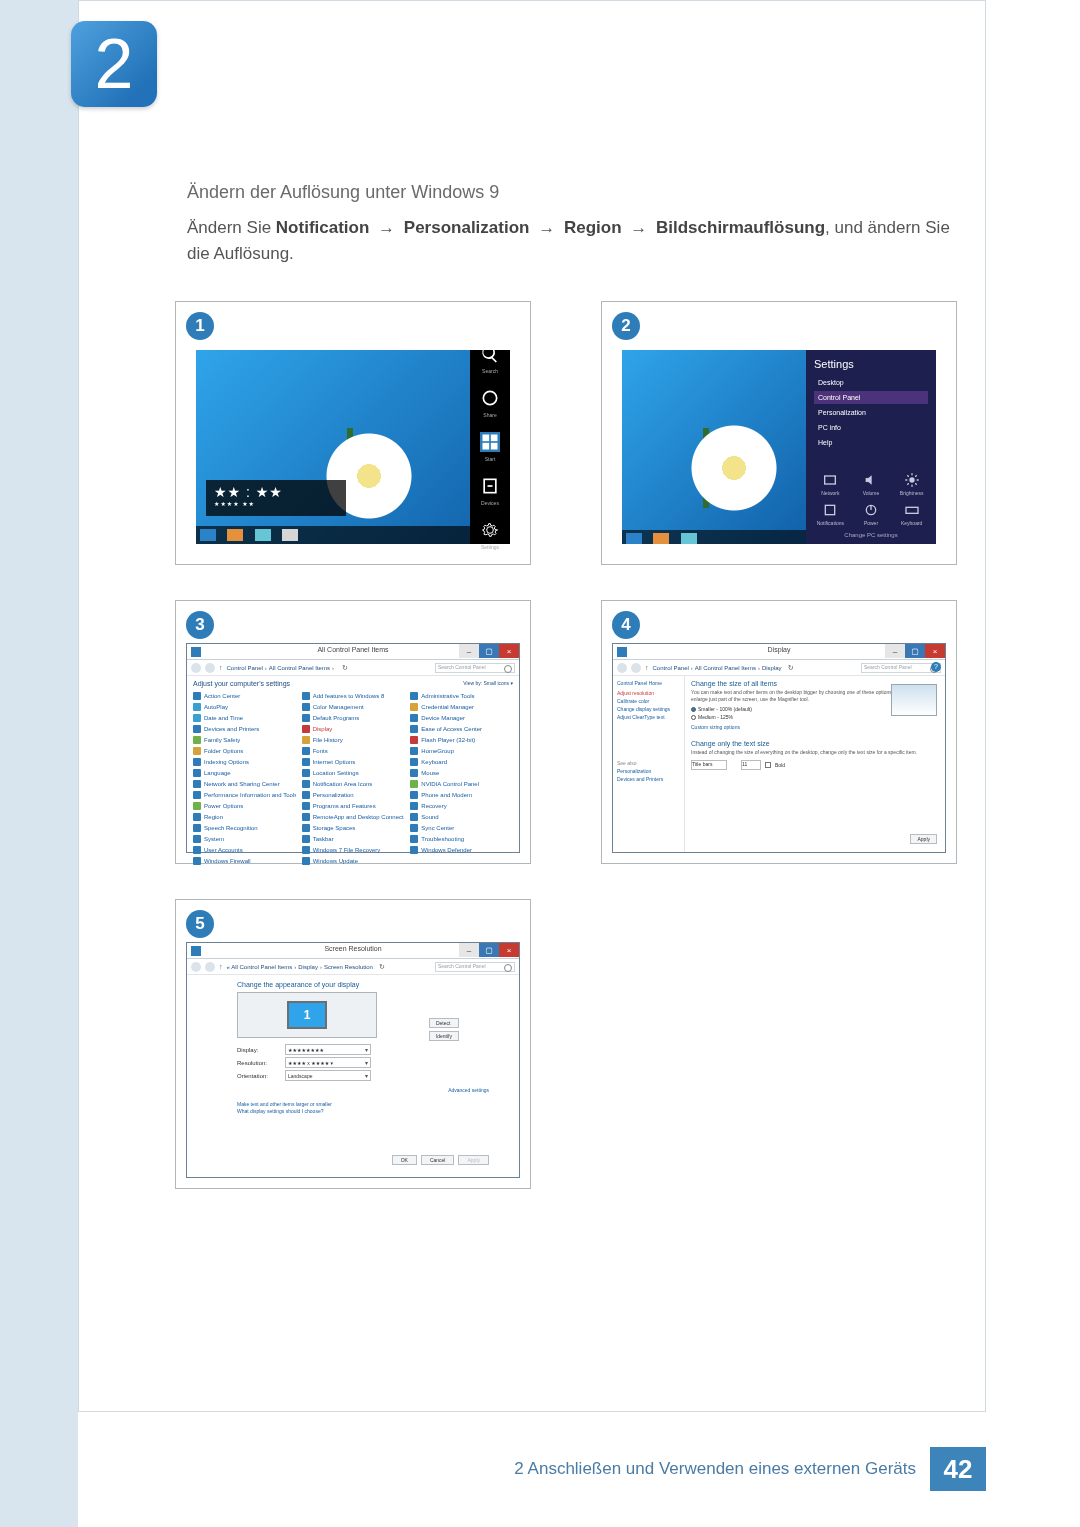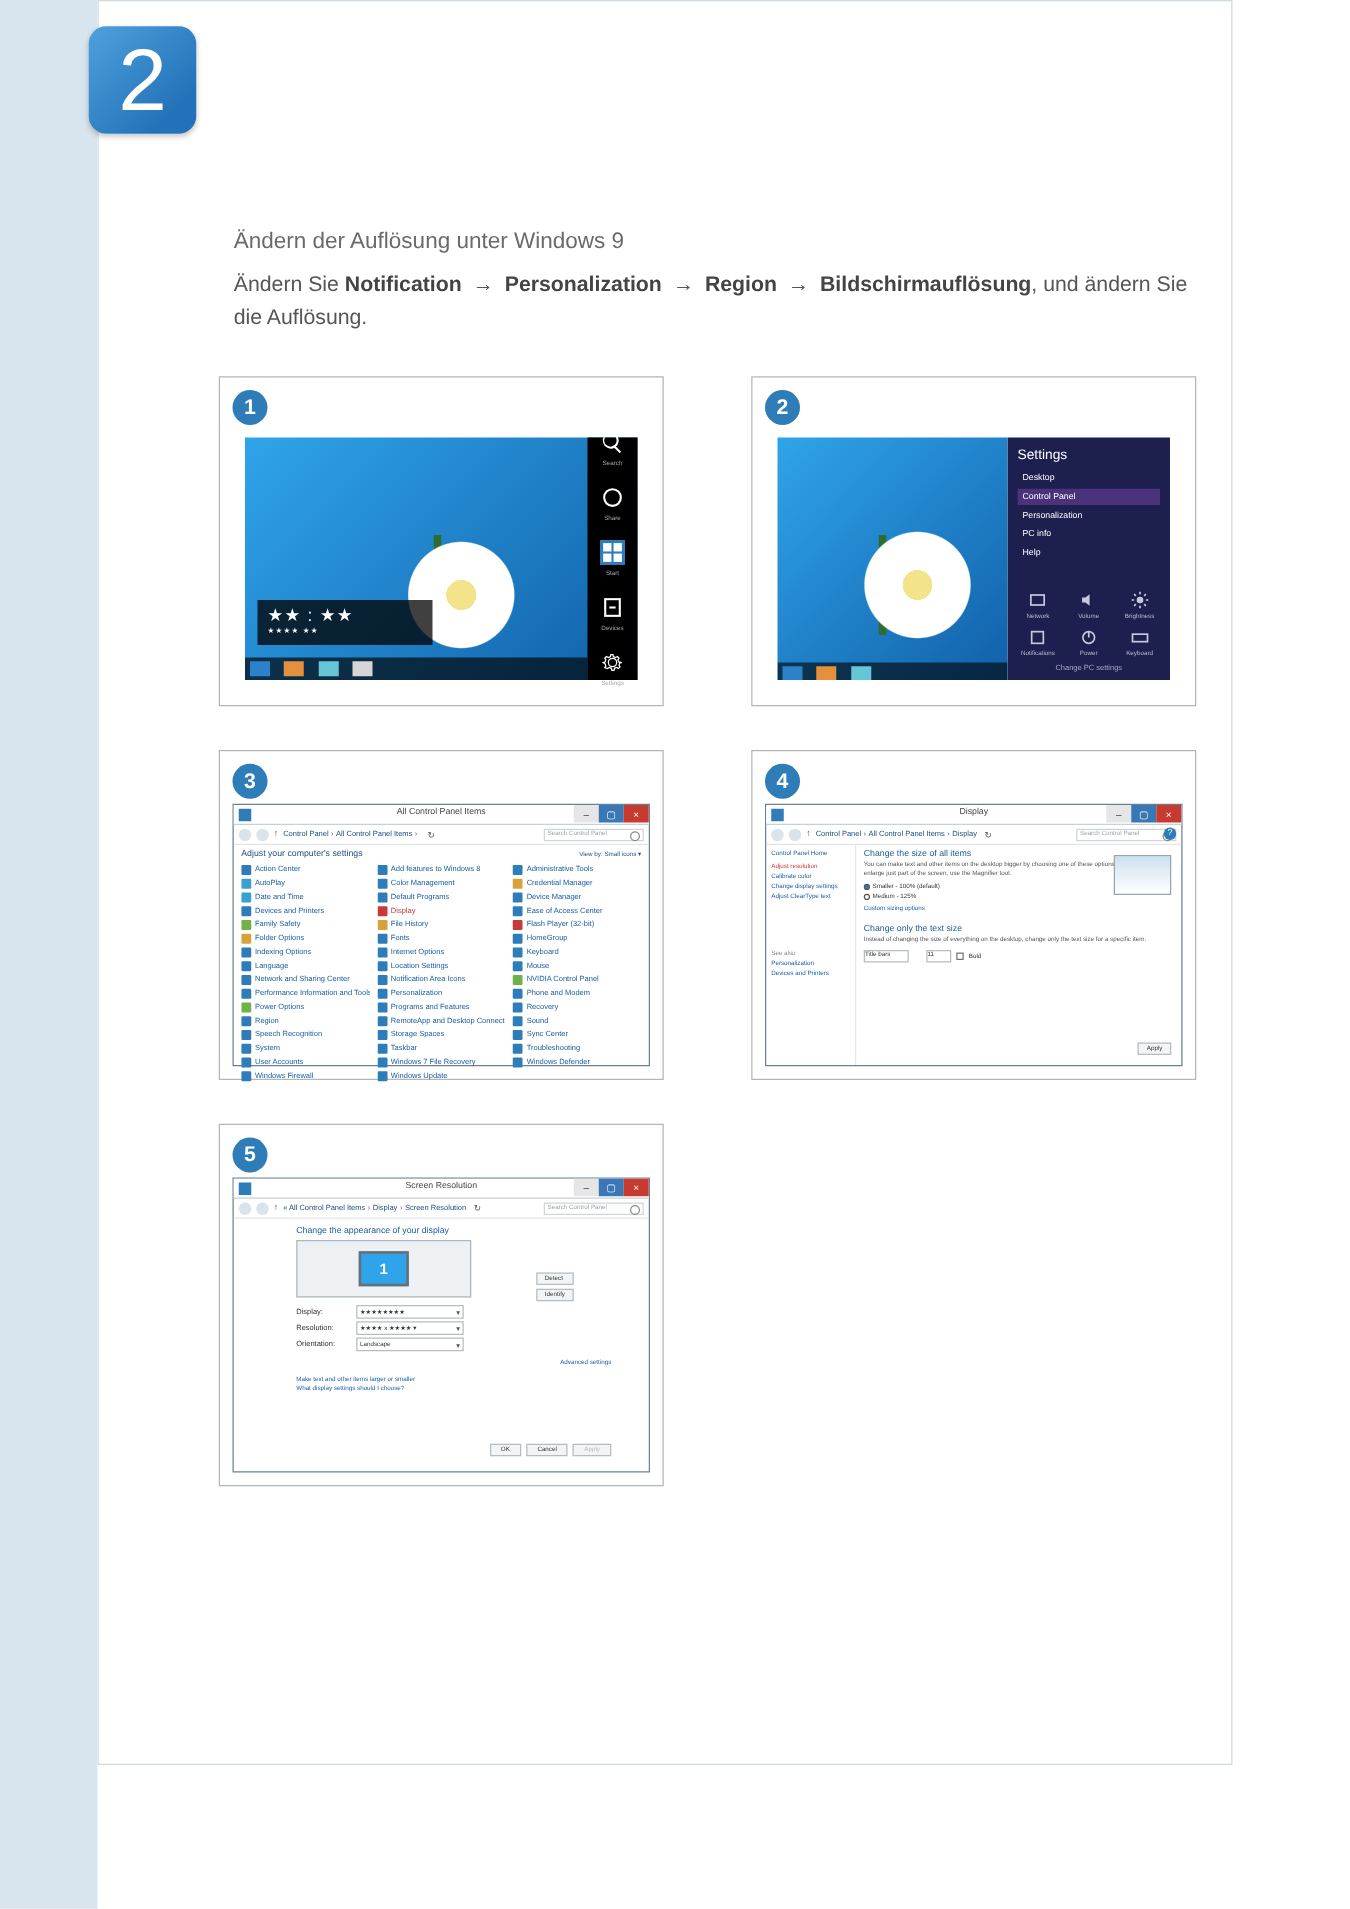--- a/index.html
+++ b/index.html
@@ -665,13 +665,17 @@
               <span class="b dis">Apply</span>
             </div>
           </div>
         </div>
       </div>
 
     </div>
 
   </div>
 
+  <div class="footer">
+    <span class="footer-text">2 Anschließen und Verwenden eines externen Geräts</span>
+    <span class="footer-page">42</span>
+  </div>
 </div>
 
 </body></html>

